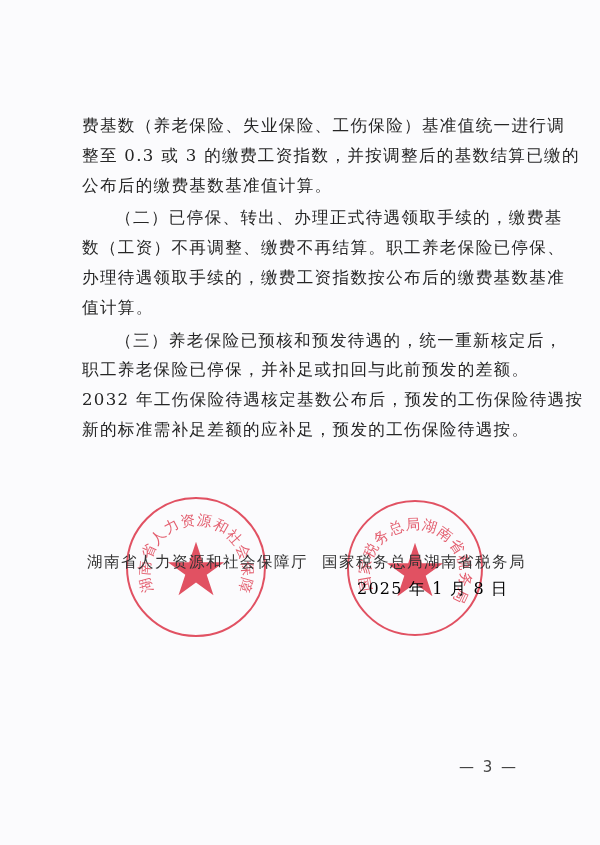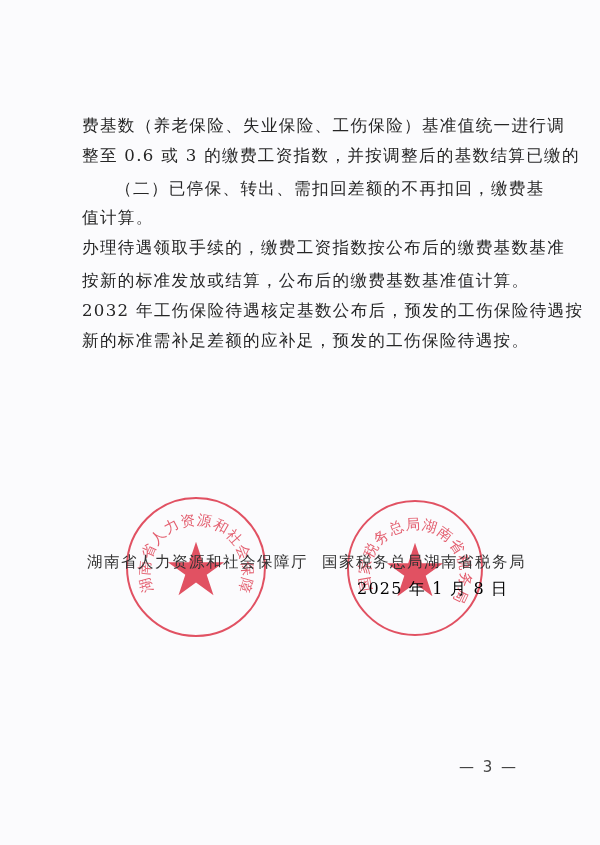--- a/index.html
+++ b/index.html
@@ -46,29 +46,32 @@
   }
 </style>
 </head>
 <body>
 
 <div class="page">
 
   <div class="body-text">
     <div class="para">
       <span class="line">费基数（养老保险、失业保险、工伤保险）基准值统一进行调</span>
-      <span class="line">整至 0.6 或 3 的缴费工资指数，并按调整后的基数结算已缴的</span>
+      <span class="line">整至 0.3 或 3 的缴费工资指数，并按调整后的基数结算已缴的</span>
+      <span class="line last">公布后的缴费基数基准值计算。</span>
     </div>
     <div class="para">
-      <span class="line" style="padding-left:2em">（二）已停保、转出、需扣回差额的不再扣回，缴费基</span>
+      <span class="line" style="padding-left:2em">（二）已停保、转出、办理正式待遇领取手续的，缴费基</span>
+      <span class="line">数（工资）不再调整、缴费不再结算。职工养老保险已停保、</span>
+      <span class="line">办理待遇领取手续的，缴费工资指数按公布后的缴费基数基准</span>
       <span class="line last">值计算。</span>
-      <span class="line">办理待遇领取手续的，缴费工资指数按公布后的缴费基数基准</span>
     </div>
     <div class="para">
-      <span class="line">按新的标准发放或结算，公布后的缴费基数基准值计算。</span>
+      <span class="line" style="padding-left:2em">（三）养老保险已预核和预发待遇的，统一重新核定后，</span>
+      <span class="line">职工养老保险已停保，并补足或扣回与此前预发的差额。</span>
       <span class="line">2032 年工伤保险待遇核定基数公布后，预发的工伤保险待遇按</span>
       <span class="line last">新的标准需补足差额的应补足，预发的工伤保险待遇按。</span>
     </div>
   </div>
 
   <div class="stamp stamp-1">
     <svg viewBox="0 0 140 140">
       <defs>
         <path id="arc1" d="M 28 98 A 48 48 0 1 1 112 98" fill="none"></path>
       </defs>

